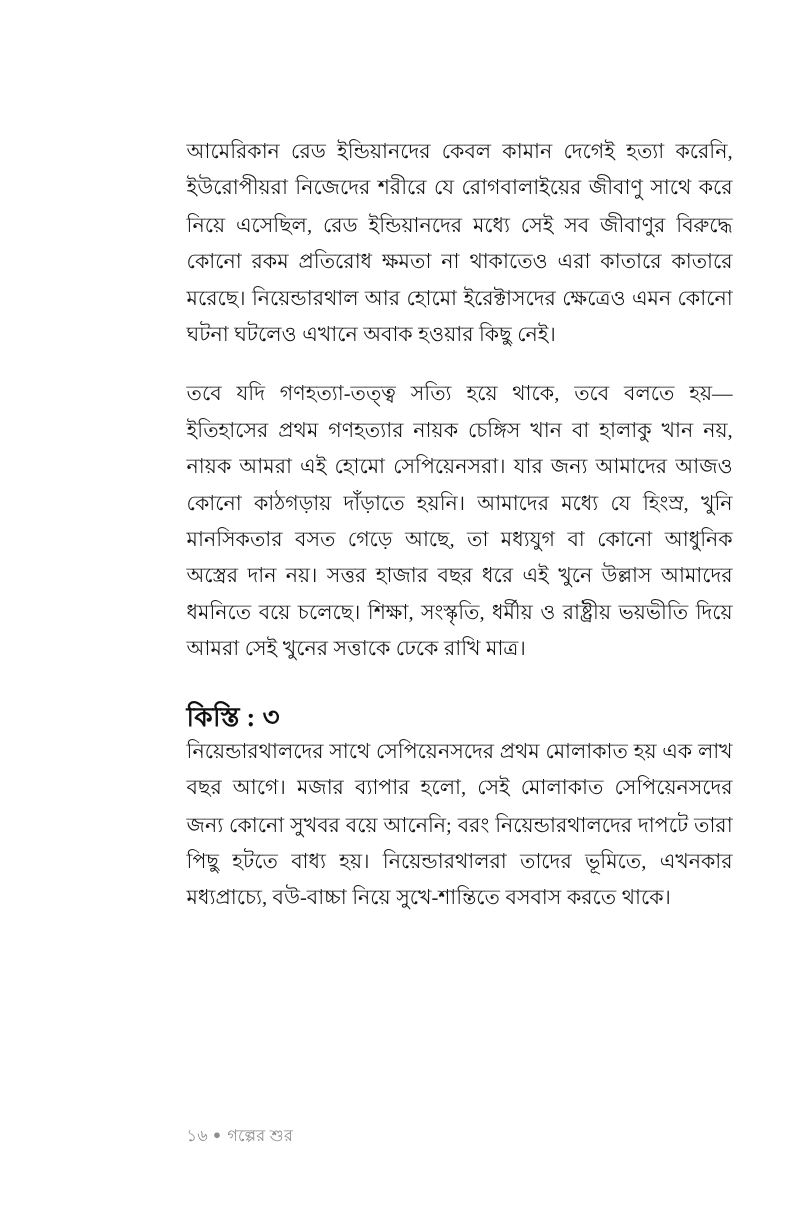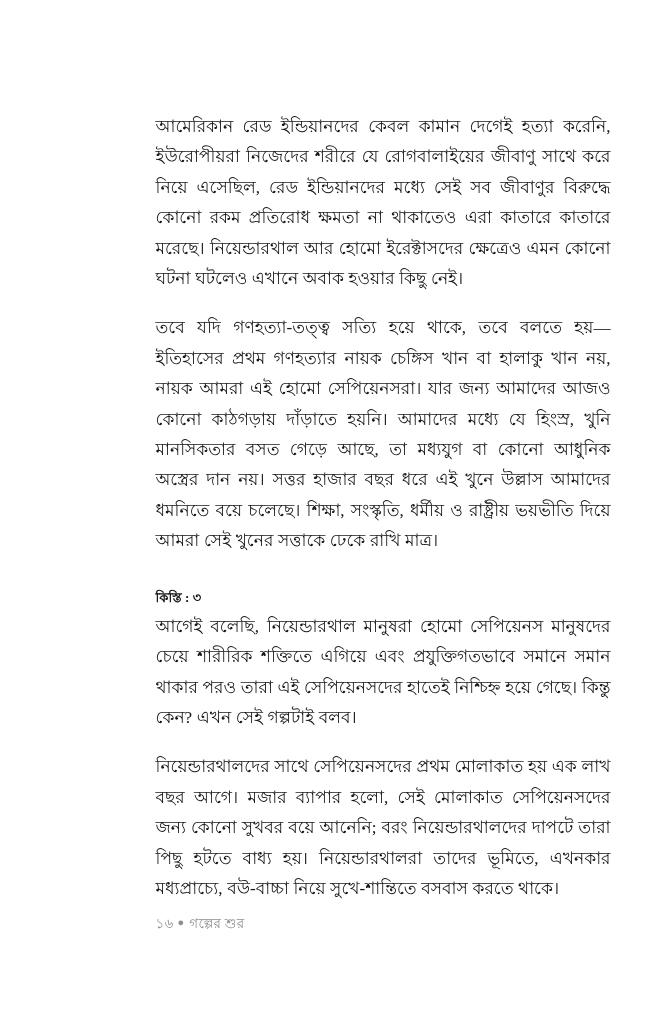--- a/index.html
+++ b/index.html
@@ -42,40 +42,40 @@
     font-family: "Liberation Serif", "DejaVu Serif", serif;
     hyphens: none;
   }
 
   .para:last-of-type {
     margin-bottom: 0;
   }
 
   .section-heading {
     margin: 0 0 2px 0;
-    font-size: 13px;
+    font-size: 22px;
     line-height: 25px;
     font-weight: bold;
     text-align: left;
     color: #101010;
     letter-spacing: 0.01em;
   }
 
   .section-gap {
     height: 28px;
   }
 
   .heading-block .para {
     margin-top: 0;
   }
 
   .footer {
     position: absolute;
     left: 104px;
-    top: 912px;
+    top: 936px;
     font-size: 13.4px;
     line-height: 20px;
     color: #8d8d8d;
     letter-spacing: 0.02em;
     white-space: nowrap;
   }
 
   .footer .page-num {
     color: #8d8d8d;
   }
@@ -102,21 +102,20 @@
     <p class="para">আমেরিকান রেড ইন্ডিয়ানদের কেবল কামান দেগেই হত্যা করেনি, ইউরোপীয়রা নিজেদের শরীরে যে রোগবালাইয়ের জীবাণু সাথে করে নিয়ে এসেছিল, রেড ইন্ডিয়ানদের মধ্যে সেই সব জীবাণুর বিরুদ্ধে কোনো রকম প্রতিরোধ ক্ষমতা না থাকাতেও এরা কাতারে কাতারে মরেছে। নিয়েন্ডারথাল আর হোমো ইরেক্টাসদের ক্ষেত্রেও এমন কোনো ঘটনা ঘটলেও এখানে অবাক হওয়ার কিছু নেই।</p>
 
     <p class="para">তবে যদি গণহত্যা-তত্ত্ব সত্যি হয়ে থাকে, তবে বলতে হয়— ইতিহাসের প্রথম গণহত্যার নায়ক চেঙ্গিস খান বা হালাকু খান নয়, নায়ক আমরা এই হোমো সেপিয়েনসরা। যার জন্য আমাদের আজও কোনো কাঠগড়ায় দাঁড়াতে হয়নি। আমাদের মধ্যে যে হিংস্র, খুনি মানসিকতার বসত গেড়ে আছে, তা মধ্যযুগ বা কোনো আধুনিক অস্ত্রের দান নয়। সত্তর হাজার বছর ধরে এই খুনে উল্লাস আমাদের ধমনিতে বয়ে চলেছে। শিক্ষা, সংস্কৃতি, ধর্মীয় ও রাষ্ট্রীয় ভয়ভীতি দিয়ে আমরা সেই খুনের সত্তাকে ঢেকে রাখি মাত্র।</p>
 
 
     <div class="section-gap"></div>
 
     <div class="heading-block">
       <h2 class="section-heading">কিস্তি : ৩</h2>
 
-      <p class="para">আগেই বলেছি, নিয়েন্ডারথাল মানুষরা হোমো সেপিয়েনস মানুষদের চেয়ে শারীরিক শক্তিতে এগিয়ে এবং প্রযুক্তিগতভাবে সমানে সমান থাকার পরও তারা এই সেপিয়েনসদের হাতেই নিশ্চিহ্ন হয়ে গেছে। কিন্তু কেন? এখন সেই গল্পটাই বলব।</p>
 
       <p class="para">নিয়েন্ডারথালদের সাথে সেপিয়েনসদের প্রথম মোলাকাত হয় এক লাখ বছর আগে। মজার ব্যাপার হলো, সেই মোলাকাত সেপিয়েনসদের জন্য কোনো সুখবর বয়ে আনেনি; বরং নিয়েন্ডারথালদের দাপটে তারা পিছু হটতে বাধ্য হয়। নিয়েন্ডারথালরা তাদের ভূমিতে, এখনকার মধ্যপ্রাচ্যে, বউ-বাচ্চা নিয়ে সুখে-শান্তিতে বসবাস করতে থাকে।</p>
     </div>
 
   </div>
 
   <div class="footer">
     <span class="page-num">১৬</span><span class="sep">●</span><span class="book-title">গল্পের শুর</span>
   </div>
 

